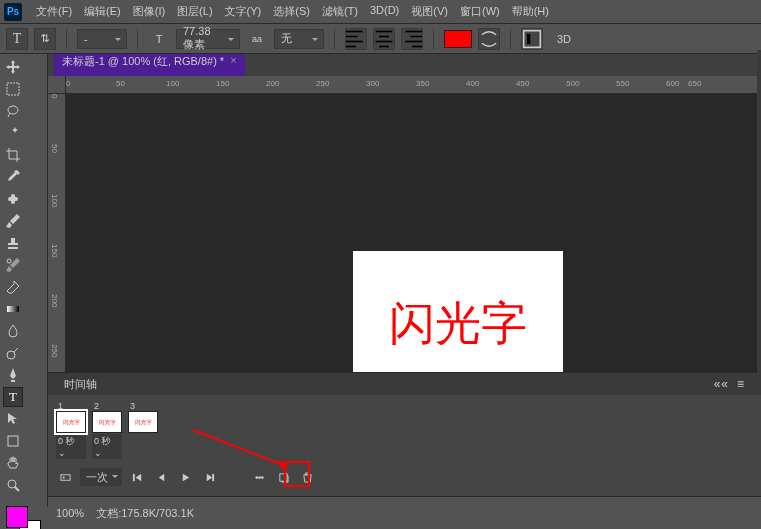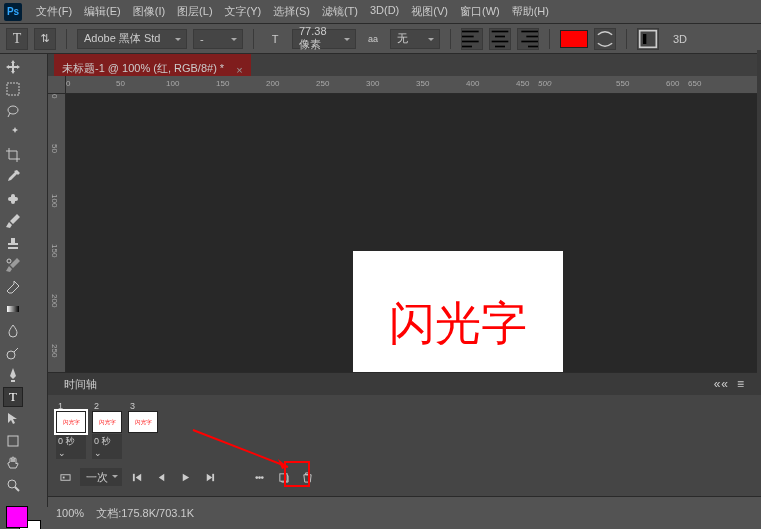--- a/index.html
+++ b/index.html
@@ -16,21 +16,21 @@
 .main{display:flex;height:453px}
 .tools{width:48px;background:#535353;border-right:1px solid #2a2a2a;display:flex;flex-wrap:wrap;padding:2px;align-content:flex-start}
 .tool{width:20px;height:20px;margin:1px;display:flex;align-items:center;justify-content:center;cursor:pointer;position:relative}
 .tool.active{background:#3a3a3a;border:1px solid #222}
 .tool svg{width:14px;height:14px;fill:#ccc}
 .fgbg{width:40px;height:36px;position:relative;margin:4px}
 .fgbg .fg{position:absolute;width:22px;height:22px;top:0;left:0;background:#ff00ff;border:1px solid #000}
 .fgbg .bg{position:absolute;width:22px;height:22px;bottom:0;right:0;background:#fff;border:1px solid #000}
 .work{flex:1;display:flex;flex-direction:column;background:#282828}
 .tabbar{height:22px;background:#3f3f3f;display:flex;align-items:center;padding-left:6px}
-.doctab{padding:0 8px;height:22px;display:flex;align-items:flex-end;background:#7f1d1d;font-size:10px;gap:12px}
+.doctab{padding:0 8px;height:22px;display:flex;align-items:flex-start;background:#4c1d95;font-size:10px;gap:6px}
 .doctab .x{font-size:11px;color:#999}
 .canvas-wrap{flex:1;position:relative;overflow:hidden;background:#282828}
 .ruler-h{position:absolute;top:0;left:18px;right:0;height:18px;background:#535353;border-bottom:1px solid #2a2a2a;overflow:hidden}
 .ruler-v{position:absolute;top:18px;left:0;width:18px;bottom:0;background:#535353;border-right:1px solid #2a2a2a;overflow:hidden}
 .ruler-c{position:absolute;top:0;left:0;width:18px;height:18px;background:#535353;border-right:1px solid #2a2a2a;border-bottom:1px solid #2a2a2a}
 .tick{position:absolute;font-size:8px;color:#aaa}
 .ruler-h .tick{top:3px}
 .ruler-v .tick{left:2px;writing-mode:vertical-rl}
 .canvas{position:absolute;background:#fff;display:flex;align-items:center;justify-content:center}
 .canvas-txt{font-family:"SimHei",sans-serif;font-size:46px;color:#ff0000;font-weight:500}
@@ -73,23 +73,20 @@
       <div class="menu-item">帮助(H)</div>
     </div>
 </div>
 
 <div class="optbar">
   <div class="opt-btn">
       <span style="font-family:serif;font-size:14px">T</span>
     </div>
   <div class="opt-btn">⇅</div>
   <div class="sep"></div>
-  <div class="opt-sel" style="width:110px">
-      <span>Adobe 黑体 Std</span>
-    </div>
   <div class="opt-sel" style="width:50px">
       <span>-</span>
     </div>
   <div class="sep"></div>
   <div class="opt-btn" style="border:none;background:none">T</div>
   <div class="opt-sel" style="width:64px">
       <span>77.38 像素</span>
     </div>
   <div class="opt-btn" style="border:none;background:none;font-size:9px">aa</div>
   <div class="opt-sel" style="width:50px">
@@ -269,21 +266,21 @@
           <span class="tick" style="left: 0px;">0</span>
           <span class="tick" style="left: 50px;">50</span>
           <span class="tick" style="left: 100px;">100</span>
           <span class="tick" style="left: 150px;">150</span>
           <span class="tick" style="left: 200px;">200</span>
           <span class="tick" style="left: 250px;">250</span>
           <span class="tick" style="left: 300px;">300</span>
           <span class="tick" style="left: 350px;">350</span>
           <span class="tick" style="left: 400px;">400</span>
           <span class="tick" style="left: 450px;">450</span>
-          <span class="tick" style="left: 472px; font-style: italic;">500</span>
+          <span class="tick" style="left: 500px; font-style: italic;">500</span>
           <span class="tick" style="left: 550px;">550</span>
           <span class="tick" style="left: 600px;">600</span>
           <span class="tick" style="left: 614px; margin-left: 8px;">650</span>
         </div>
       <div class="ruler-v" id="rv">
           <span class="tick" style="top: 0px;">0</span>
           <span class="tick" style="top: 50px;">50</span>
           <span class="tick" style="top: 100px;">100</span>
           <span class="tick" style="top: 150px;">150</span>
           <span class="tick" style="top: 200px;">200</span>

